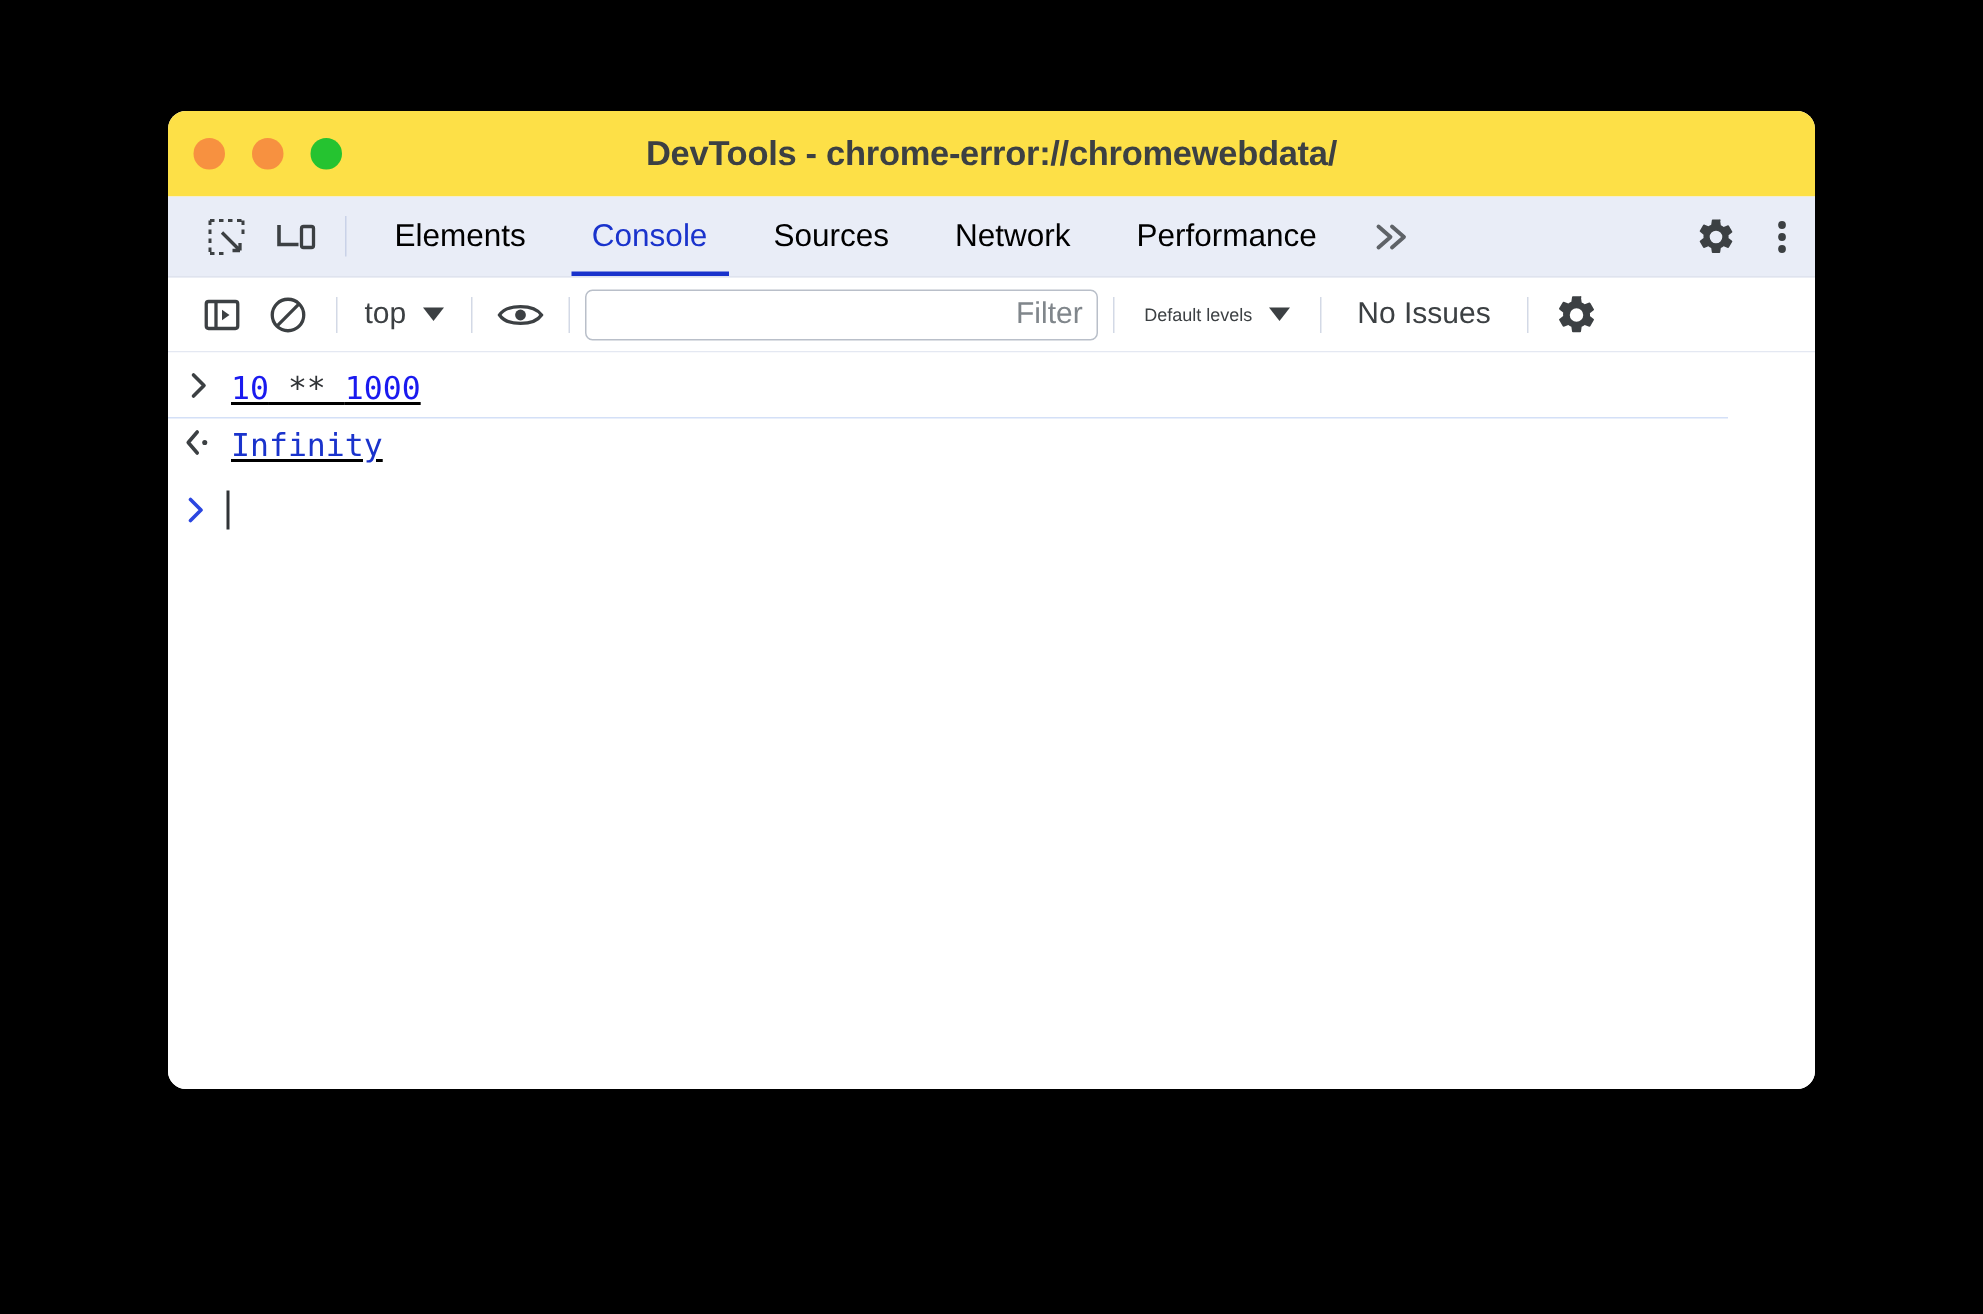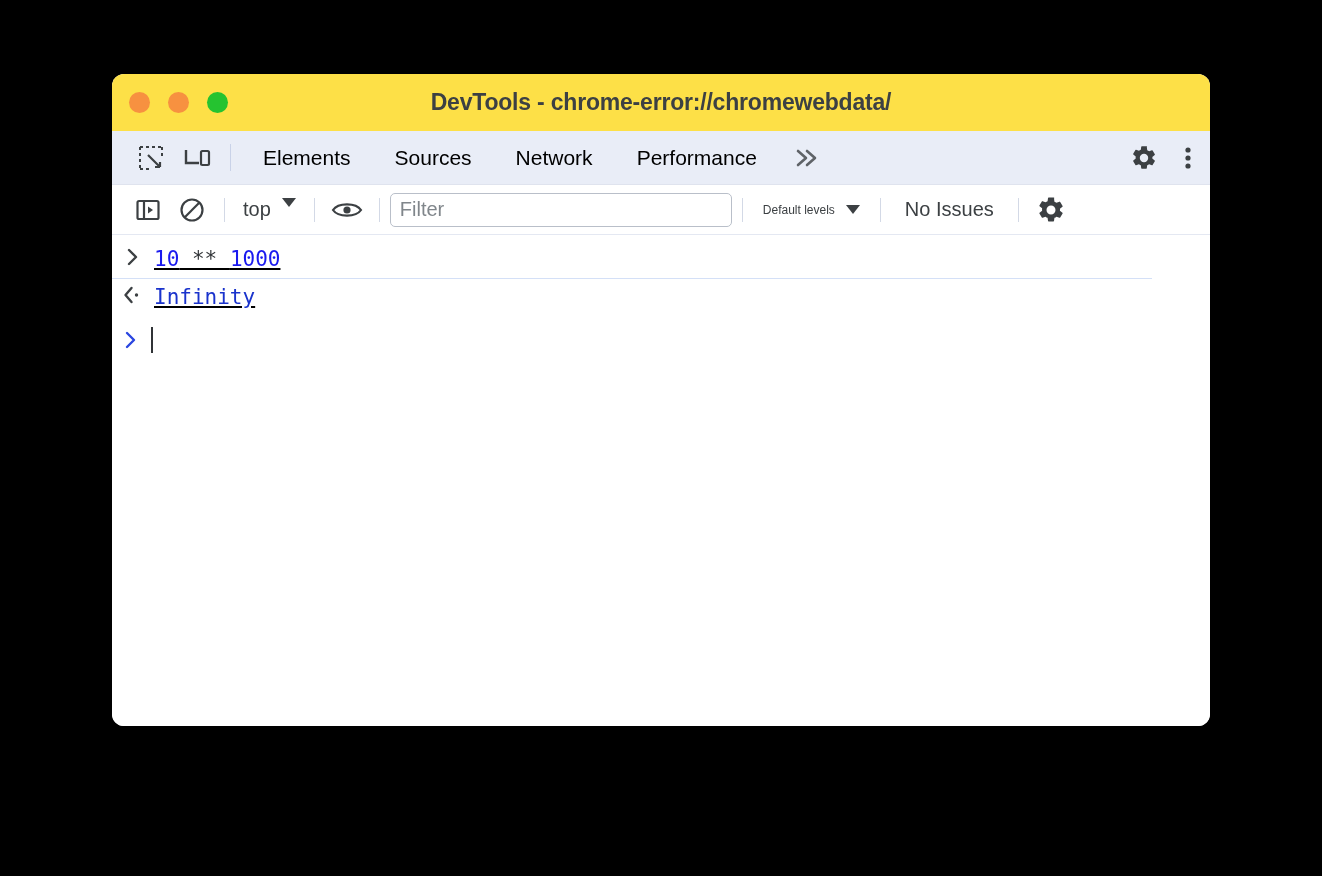--- a/index.html
+++ b/index.html
@@ -133,20 +133,21 @@
   }
   .cb-icon.first { margin-left: 14px; }
   .csep {
     width: 1px; height: 24px;
     background: #d3d9e6;
     margin: 0 10px;
     flex: 0 0 auto;
   }
   .ctx-select {
     display: flex;
+    align-items: center;
     gap: 11px;
     font-size: 20px;
     color: #3c4043;
     padding: 0 8px;
     cursor: pointer;
   }
   .caret {
     width: 0; height: 0;
     border-left: 7px solid transparent;
     border-right: 7px solid transparent;
@@ -156,20 +157,21 @@
     width: 342px;
     height: 34px;
     border: 1px solid #b9bfc9;
     border-radius: 5px;
     font-size: 20px;
     color: #3c4043;
     padding: 0 9px;
     font-family: "Liberation Sans", sans-serif;
     background: #fff;
     outline: none;
+    text-align: right;
   }
   .filter-input::placeholder { color: #80868b; }
   .levels {
     display: flex;
     align-items: center;
     gap: 11px;
     font-size: 12px;
     color: #3c4043;
     padding: 0 10px;
     cursor: pointer;
@@ -264,20 +266,23 @@
       <svg width="28" height="24" viewBox="0 0 28 24">
         <path d="M3 4 V17 H16" stroke="#3c4043" stroke-width="2.4" fill="none"></path>
         <rect x="18" y="5" width="8" height="14" rx="1.4" stroke="#3c4043" stroke-width="2.2" fill="none"></rect>
       </svg>
     </div>
 
     <div class="vsep"></div>
 
     <div class="tab">
       <span>Elements</span>
+    </div>
+    <div class="tab active">
+      <span>Console</span>
     </div>
     <div class="tab">
       <span>Sources</span>
     </div>
     <div class="tab">
       <span>Network</span>
     </div>
     <div class="tab">
       <span>Performance</span>
     </div>

